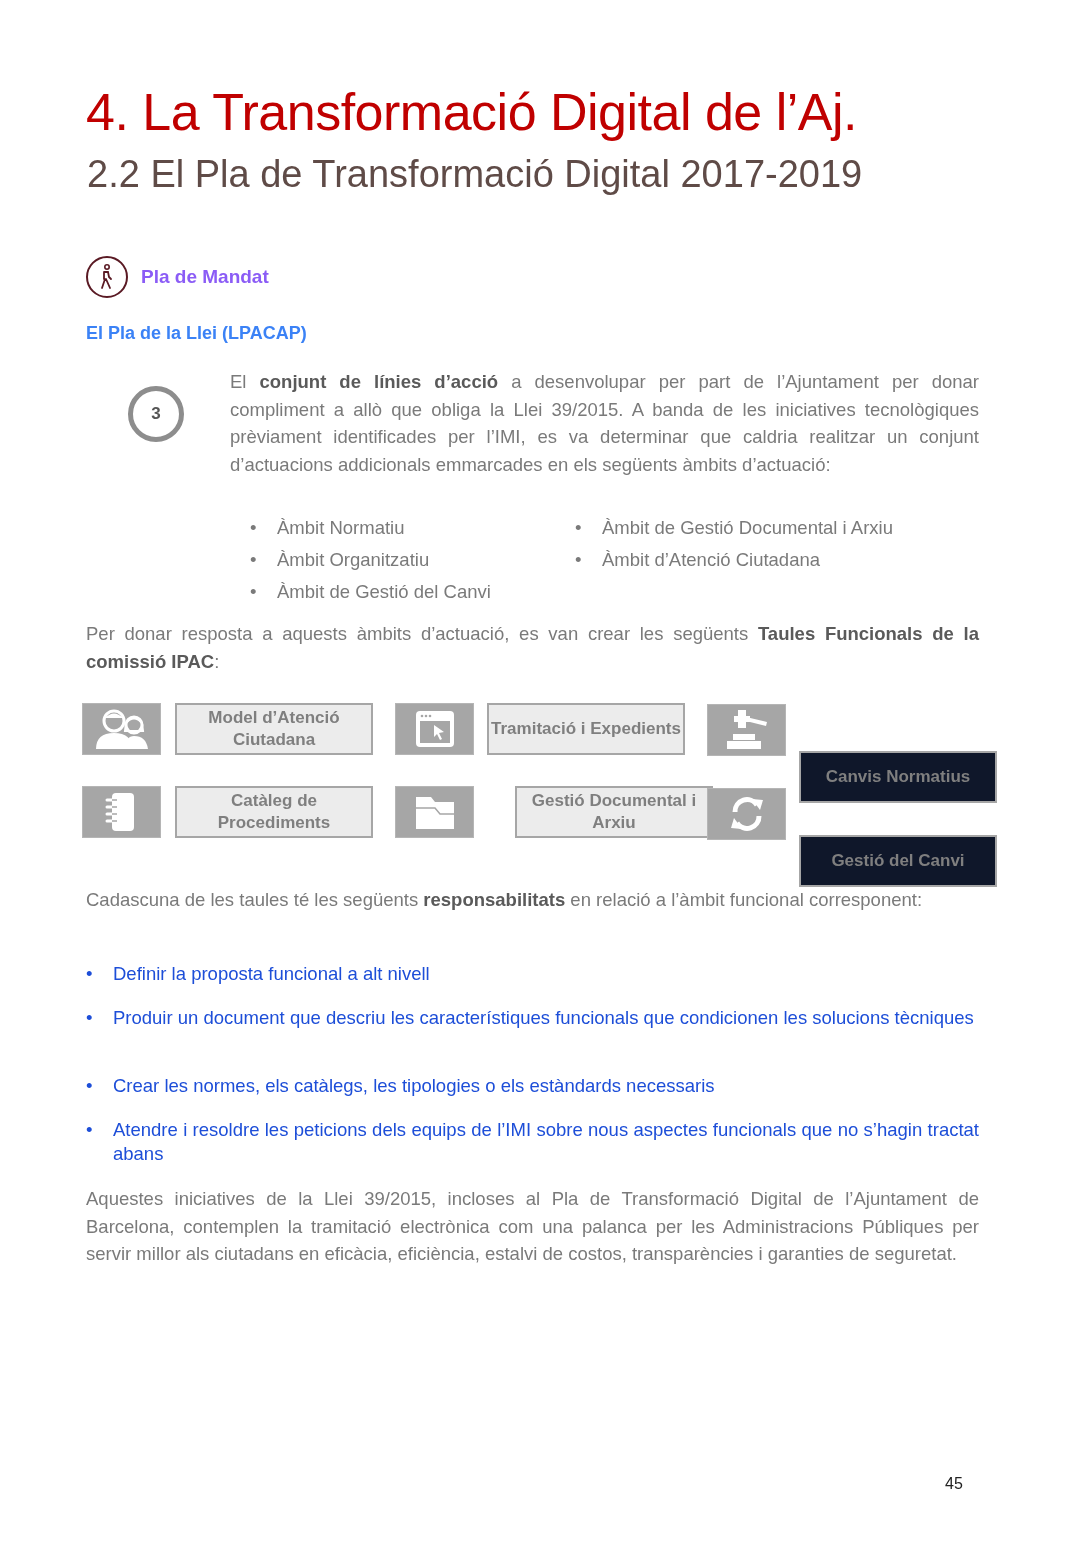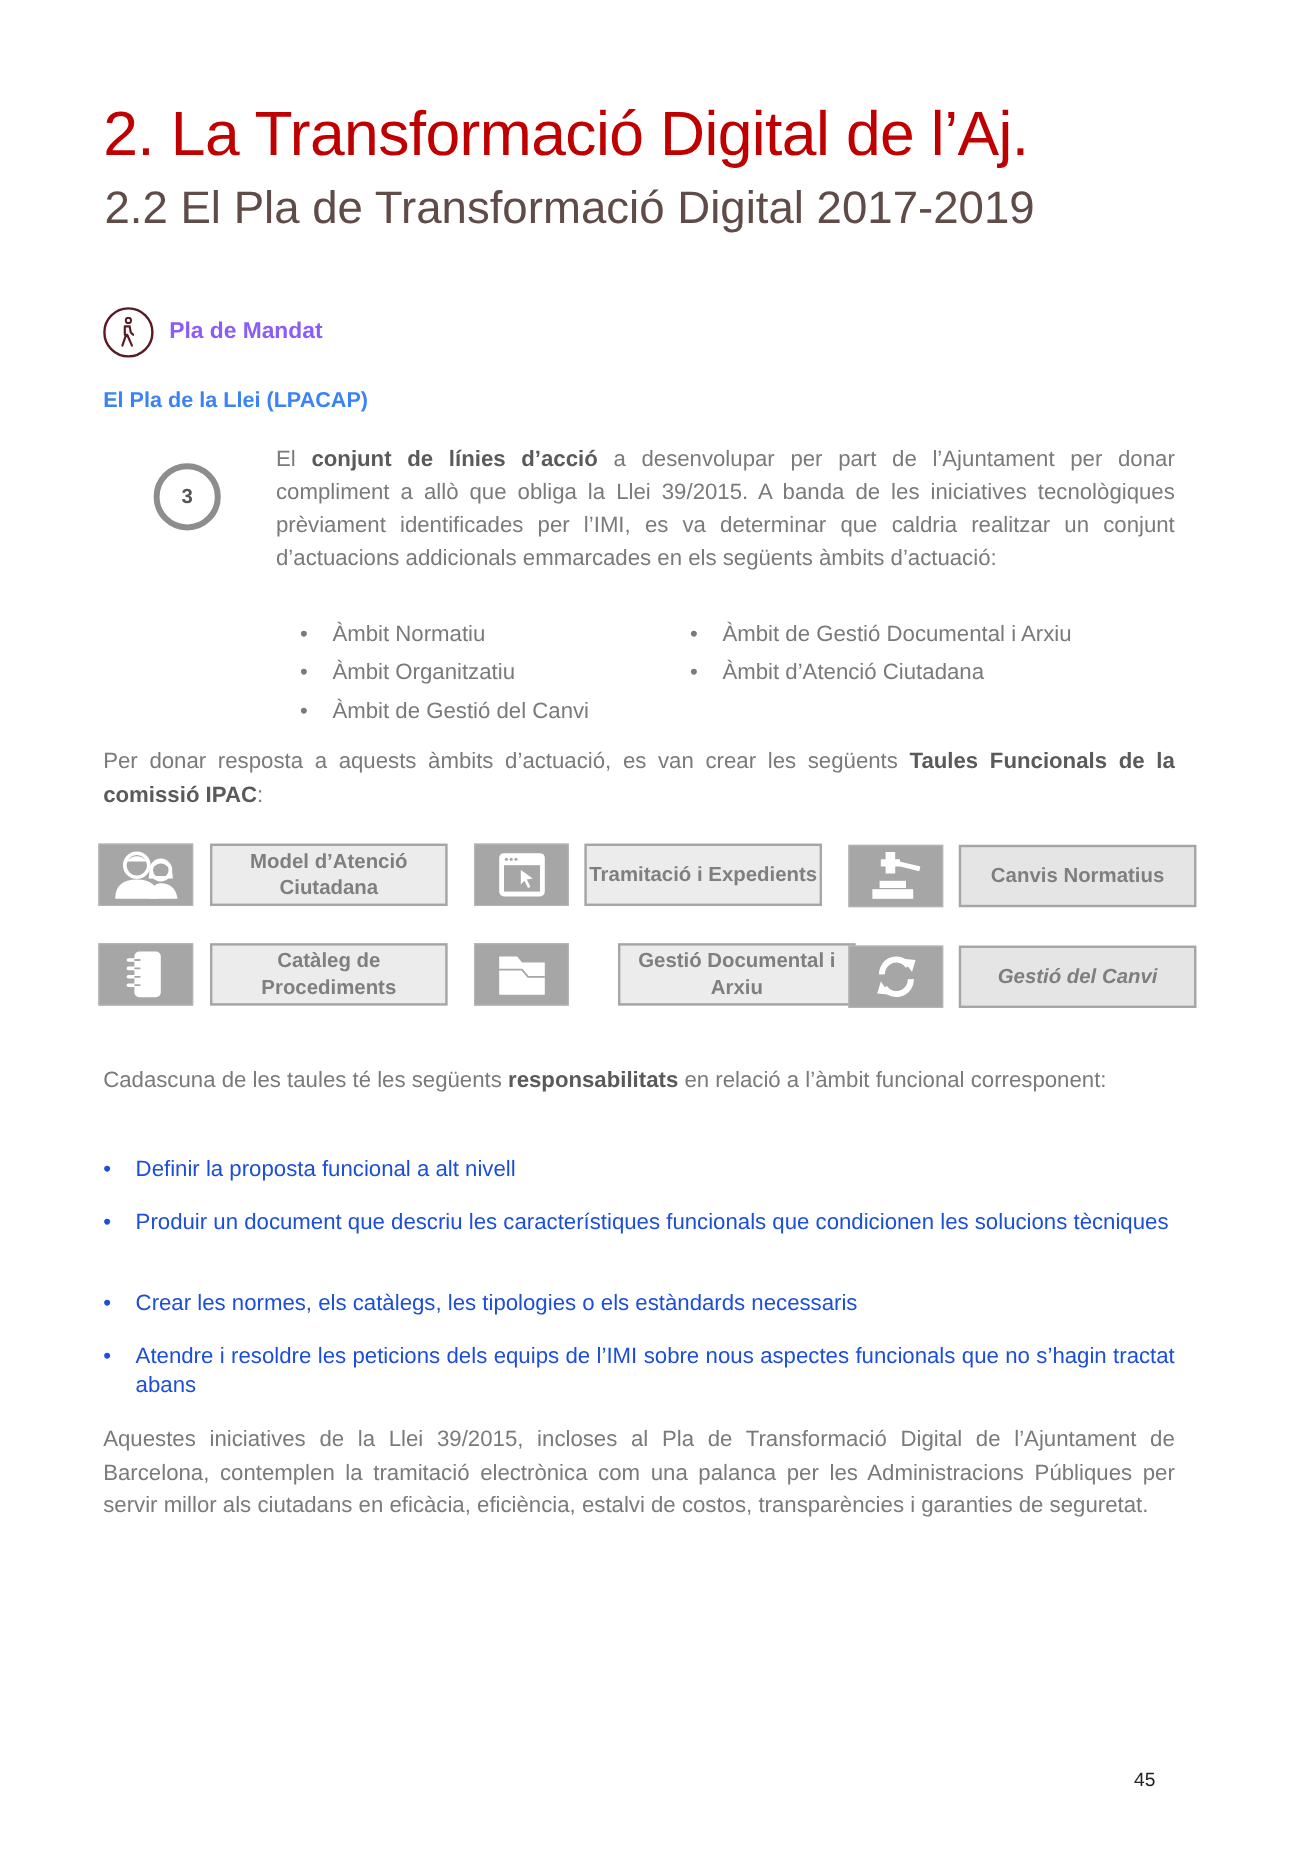--- a/index.html
+++ b/index.html
@@ -32,32 +32,32 @@
   .bullet-col div::before { content: "•"; position: absolute; left: 0; top: 0; }
   #ambits-left { left: 250px; top: 512px; }
   #ambits-right { left: 575px; top: 512px; }
   #taules-para { left: 86px; top: 620px; width: 893px; }
   .icon-box { width: 79px; height: 52px; background: #a6a6a6; display: flex; align-items: center; justify-content: center; box-sizing: border-box; border: 1px solid #b5b5b5; }
   .label-box {
     height: 52px; width: 198px; box-sizing: border-box; border: 2px solid #a6a6a6; background: #ececec;
     display: flex; align-items: center; justify-content: center; text-align: center;
     font-weight: bold; font-size: 17px; line-height: 22px; color: #7f7f7f;
   }
-  .label-box.white { background: #e5e5e5; }
+  .label-box.white { background: #0f172a; margin-top: 47px; }
   #resp-para { left: 86px; top: 886px; width: 893px; }
   .resp-list { left: 86px; width: 893px; font-size: 18.5px; line-height: 24px; color: #1d4ed8; }
   .resp-list .item { position: relative; padding-left: 27px; text-align: justify; }
   .resp-list .item::before { content: "•"; position: absolute; left: 0; top: 0; }
   #final-para { left: 86px; top: 1185px; width: 893px; }
   #page-number { left: 945px; top: 1475px; font-size: 16px; color: #222; text-align: center; }
 </style>
 </head>
 <body>
 
-<div class="abs" id="title-main">2. La Transformació Digital de l’Aj.</div>
+<div class="abs" id="title-main">4. La Transformació Digital de l’Aj.</div>
 <div class="abs" id="title-sub">2.2 El Pla de Transformació Digital 2017-2019</div>
 
 <div class="abs" id="mandat-icon">
   <svg width="22" height="28" viewBox="0 0 22 28">
     <circle cx="11" cy="3" r="2.2" fill="none" stroke="#5a1a24" stroke-width="1.6"></circle>
     <path d="M8 8 L8 15 M8 8 L12 8 L13 13 L15 15 M9 15 L6 24 M10 15 L14 24" fill="none" stroke="#5a1a24" stroke-width="1.8" stroke-linecap="round"></path>
   </svg>
 </div>
 <div class="abs" id="mandat-label">Pla de Mandat</div>
 <div class="abs" id="llei-heading">El Pla de la Llei (LPACAP)</div>
@@ -140,21 +140,21 @@
 <div class="abs label-box" style="left:515px; top:786px;">Gestió Documental i Arxiu</div>
 
 <div class="abs icon-box" style="left:707px; top:788px;">
   <svg width="40" height="40" viewBox="0 0 40 40">
     <path d="M8 18 A12 12 0 0 1 30 11" fill="none" stroke="#fff" stroke-width="5"></path>
     <path d="M25 5 L36 6 L33 16 Z" fill="#fff"></path>
     <path d="M32 22 A12 12 0 0 1 10 29" fill="none" stroke="#fff" stroke-width="5"></path>
     <path d="M15 35 L4 34 L7 24 Z" fill="#fff"></path>
   </svg>
 </div>
-<div class="abs label-box white" style="left:799px; top:788px;font-style:italic;">Gestió del Canvi</div>
+<div class="abs label-box white" style="left:799px; top:788px;">Gestió del Canvi</div>
 
 <div class="abs para" id="resp-para"><span>Cadascuna de les taules té les següents </span><b>responsabilitats</b><span> en relació a l’àmbit funcional corresponent:</span></div>
 
 <div class="abs resp-list" style="top:962px;">
   <div class="item">Definir la proposta funcional a alt nivell</div>
 </div>
 <div class="abs resp-list" style="top:1006px;">
   <div class="item">Produir un document que descriu les característiques funcionals que condicionen les solucions tècniques</div>
 </div>
 <div class="abs resp-list" style="top:1074px;">

